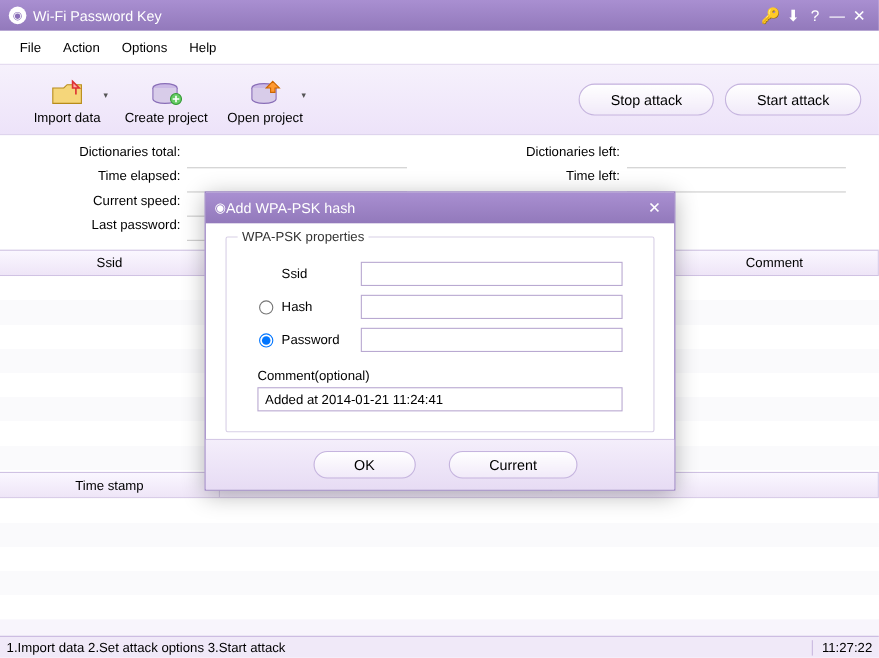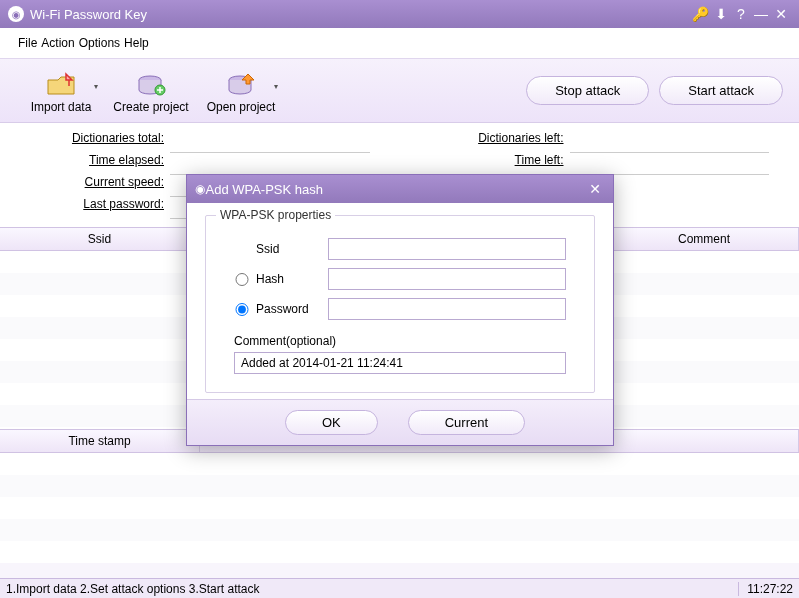--- a/index.html
+++ b/index.html
@@ -5,33 +5,33 @@
 * { margin: 0; padding: 0; box-sizing: border-box; font-family: "Segoe UI", Tahoma, sans-serif; font-size: 12px; }
 body { width: 799px; height: 598px; background: #f8f5fc; position: relative; overflow: hidden; }
 
 
 .titlebar { height: 28px; background: linear-gradient(#a98fd1, #9279bb); display: flex; align-items: center; padding: 0 8px; color: #fff; }
 .titlebar .app-icon { width: 16px; height: 16px; border-radius: 50%; background: #fff; display: flex; align-items: center; justify-content: center; margin-right: 6px; font-size: 10px; color: #8a6fb8; }
 .titlebar .title { flex: 1; font-size: 13px; }
 .titlebar .ticon { width: 20px; text-align: center; cursor: pointer; font-size: 14px; }
 
 
-.menubar { height: 24px; background: #fff; display: flex; align-items: center; padding: 15px 18px; gap: 4px; border-bottom: 1px solid #e0d6ee; }
+.menubar { height: 24px; background: #fff; display: flex; align-items: center; padding: 15px 18px; gap: 20px; border-bottom: 1px solid #e0d6ee; }
 .menubar span { cursor: pointer; }
 
 
 .toolbar { height: 64px; background: linear-gradient(#f6f1fc, #ede3f9); display: flex; align-items: center; padding: 0 16px; border-bottom: 1px solid #d8cce9; }
 .tool-btn { display: flex; flex-direction: column; align-items: center; width: 90px; cursor: pointer; position: relative; }
 .tool-icn { width: 32px; height: 32px; display: flex; align-items: center; justify-content: center; }
 .tool-drop { position: absolute; right: 8px; top: 14px; font-size: 8px; color: #555; }
 .toolbar .spacer { flex: 1; }
 .pill-btn { background: linear-gradient(#fff, #f1eaf9); border: 1px solid #c5b4de; border-radius: 16px; padding: 6px 28px; margin-left: 10px; cursor: pointer; font-size: 13px; }
 
 
-.stats { padding: 8px 0; background: #fff; text-decoration: underline; }
+.stats { padding: 8px 0; background: #fff; }
 .stat-row { display: flex; height: 22px; }
 .stat-cell { width: 50%; display: flex; }
 .stat-label { width: 170px; text-align: right; padding-right: 6px; }
 .stat-value { flex: 1; border-bottom: 1px solid #ccc; margin-right: 30px; }
 
 
 .grid { background: #fff; }
 .grid-hdr { display: flex; background: linear-gradient(#faf7ff, #eee5f7); height: 24px; border-top: 1px solid #d0c2e3; border-bottom: 1px solid #d0c2e3; font-family: "Courier New", monospace; }
 .grid-hdr > div { border-right: 1px solid #d5c9e6; display: flex; align-items: center; justify-content: center; }
 .grid-body { height: 178px; background: repeating-linear-gradient(#fff, #fff 22px, #fafafc 22px, #fafafc 44px); }

